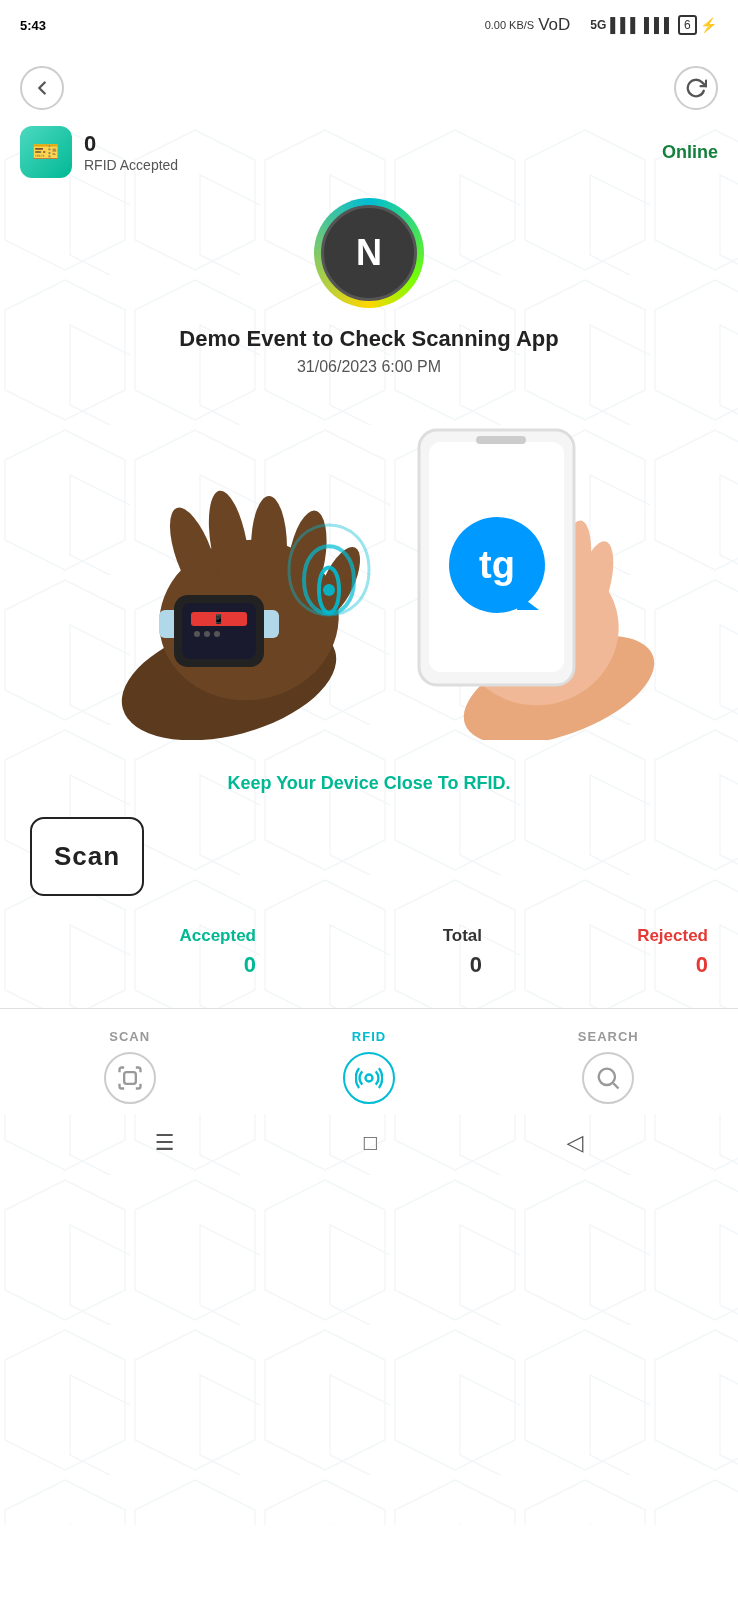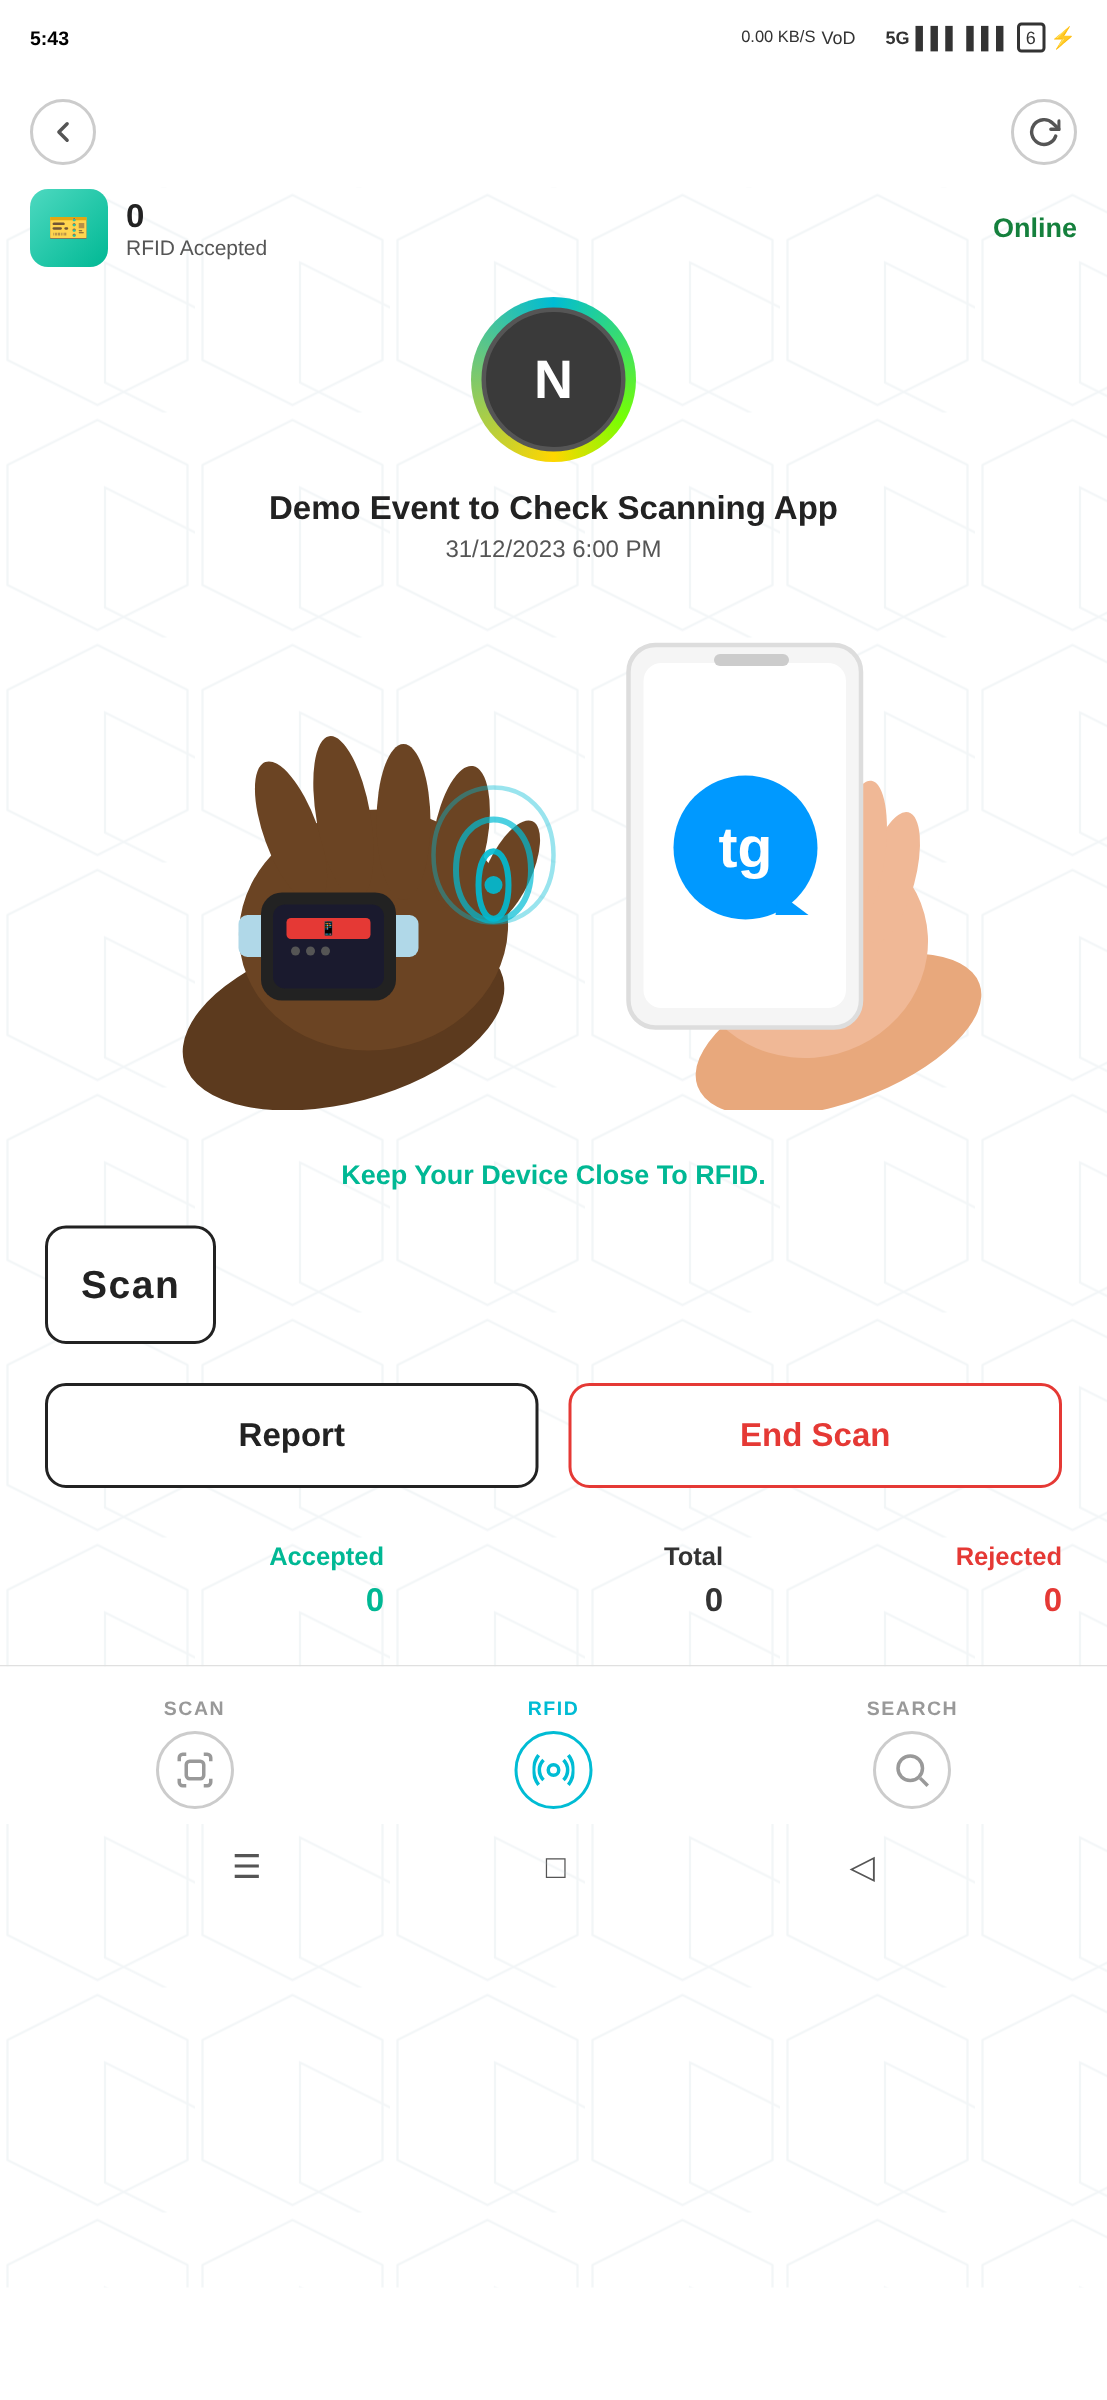--- a/index.html
+++ b/index.html
@@ -333,21 +333,21 @@
       cursor: pointer;
     }
   </style>
 </head>
 <body>
 
 <div class="status-bar">
   <span class="status-time">5:43</span>
   <div class="status-icons">
     <span style="font-size:11px; color:#333;">0.00 KB/S</span>
-    <span style="font-size:12px;">VoD</span>
+    <span style="font-size:17px;">VoD</span>
     <span style="font-size:12px; font-weight:700;margin-left:16px;">5G</span>
     <span style="font-size:14px;">▌▌▌</span>
     <span style="font-size:14px;">▌▌▌</span>
     <span style="font-size:12px; border:2px solid #333; padding:1px 4px; border-radius:3px;">6</span>
     <span style="color:#f90; font-size:14px;">⚡</span>
   </div>
 </div>
 
 <div class="app-container">
 
@@ -390,21 +390,21 @@
   </div>
 
   <div class="avatar-section">
     <div class="avatar-ring">
       <div class="avatar-inner">N</div>
     </div>
   </div>
 
   <div class="event-info">
     <div class="event-title">Demo Event to Check Scanning App</div>
-    <div class="event-date">31/12/2023 6:00 PM</div>
+    <div class="event-date">31/06/2023 6:00 PM</div>
   </div>
 
   <div class="illustration">
     <svg viewBox="0 0 680 340" width="680" height="340" xmlns="http://www.w3.org/2000/svg">
 
       <ellipse cx="200" cy="280" rx="110" ry="55" fill="#5c3a1e" transform="rotate(-15, 200, 280)"></ellipse>
 
       <ellipse cx="220" cy="220" rx="90" ry="80" fill="#6b4423" transform="rotate(-10, 220, 220)"></ellipse>
 
       <ellipse cx="165" cy="155" rx="18" ry="50" fill="#6b4423" transform="rotate(-20, 165, 155)"></ellipse>
@@ -459,24 +459,20 @@
       <polygon points="490,195 510,210 488,210" fill="#0099ff"></polygon>
     </svg>
   </div>
 
   <div class="instruction-text">
     <div>Keep Your Device Close To RFID.</div>
   </div>
 
   <button class="scan-button">Scan</button>
 
-  <div class="action-row">
-    <button class="report-btn">Report</button>
-    <button class="end-scan-btn">End Scan</button>
-  </div>
 
   <div class="stats-row">
     <div class="stat-item">
       <div class="stat-label accepted">Accepted</div>
       <div class="stat-value accepted">0</div>
     </div>
     <div class="stat-item">
       <div class="stat-label total">Total</div>
       <div class="stat-value total">0</div>
     </div>

